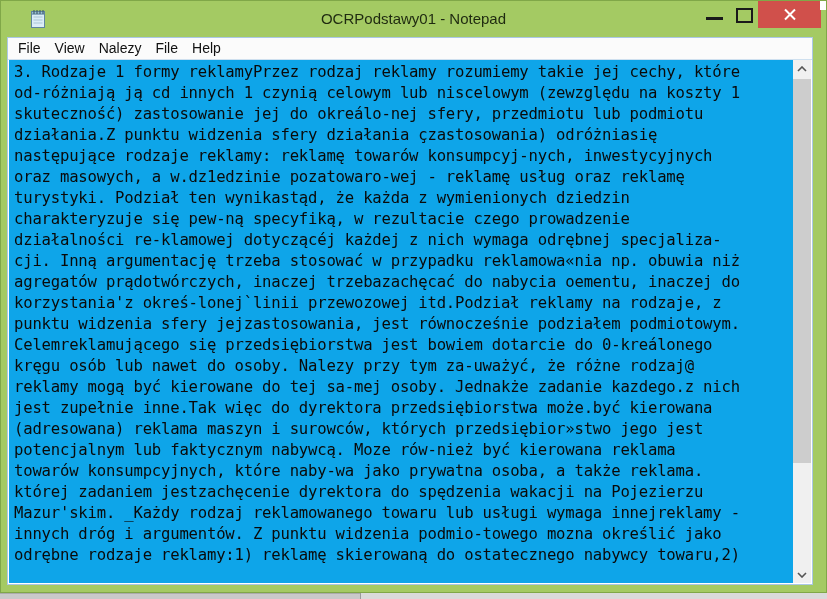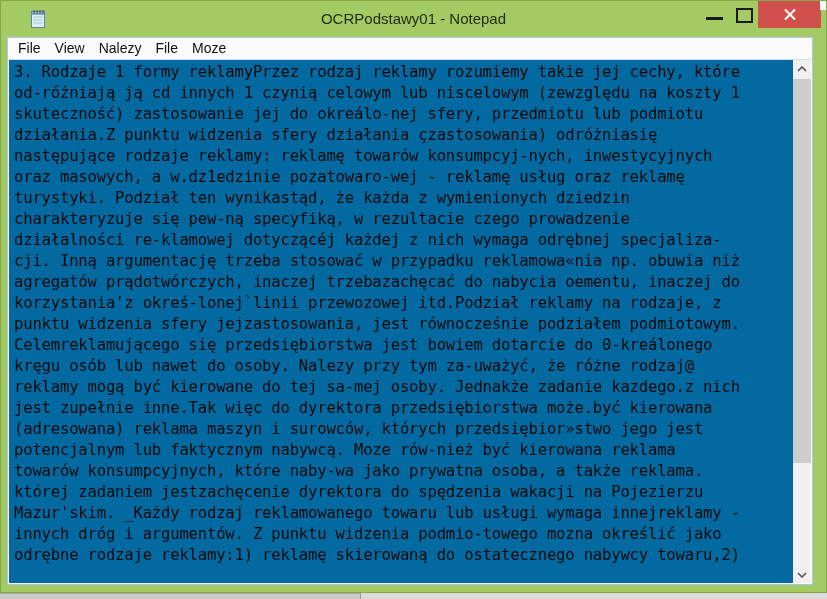--- a/index.html
+++ b/index.html
@@ -35,21 +35,21 @@
   
   .client{
     position:absolute;left:6px;top:36px;width:806px;height:548px;
     background:#ffffff;border:1px solid #abc8e6;box-sizing:border-box;
   }
   .menubar{
     height:21px;background:#fbfbfb;border-bottom:1px solid #cfe0ef;
     display:flex;align-items:center;padding-left:3px;font-size:14px;color:#111;
   }
   .menu-item{padding:12px 7px;height:21px;line-height:21px;cursor:default;}
-  .editarea{position:absolute;left:1px;top:22px;right:1px;bottom:1px;background:#0369a1;overflow:hidden;}
+  .editarea{position:absolute;left:1px;top:22px;right:1px;bottom:1px;background:#0ea5e9;overflow:hidden;}
   .edit-text{
     margin:0;padding:2px 20px 0 5px;
     font-family:"DejaVu Sans Mono","Liberation Mono",monospace;
     font-size:15.6px;line-height:21px;color:#0a0a0a;
     white-space:pre;letter-spacing:-0.2px;
   }
   
   .scrollbar{position:absolute;top:0;right:0;width:18px;height:100%;background:#f0f0f0;}
   .sb-btn{position:absolute;left:0;width:18px;height:17px;display:flex;align-items:center;justify-content:center;background:#f0f0f0;}
   .sb-up{top:0;}
@@ -91,21 +91,21 @@
   </div>
   <div class="corner-sliver"></div>
 
   <div class="client">
 
     <div class="menubar">
       <div class="menu-item">File</div>
       <div class="menu-item">View</div>
       <div class="menu-item">Nalezy</div>
       <div class="menu-item">File</div>
-      <div class="menu-item">Moze</div>
+      <div class="menu-item">Help</div>
     </div>
 
     <div class="editarea">
       <pre class="edit-text">3. Rodzaje 1 formy reklamyPrzez rodzaj reklamy rozumiemy takie jej cechy, które
 od-różniają ją cd innych 1 czynią celowym lub niscelowym (zewzględu na koszty 1
 skuteczność) zastosowanie jej do okreálo-nej sfery, przedmiotu lub podmiotu
 działania.Z punktu widzenia sfery działania çzastosowania) odróżniasię
 następujące rodzaje reklamy: reklamę towarów konsumpcyj-nych, inwestycyjnych
 oraz masowych, a w.dz1edzinie pozatowaro-wej - reklamę usług oraz reklamę
 turystyki. Podział ten wynikastąd, że każda z wymienionych dziedzin

